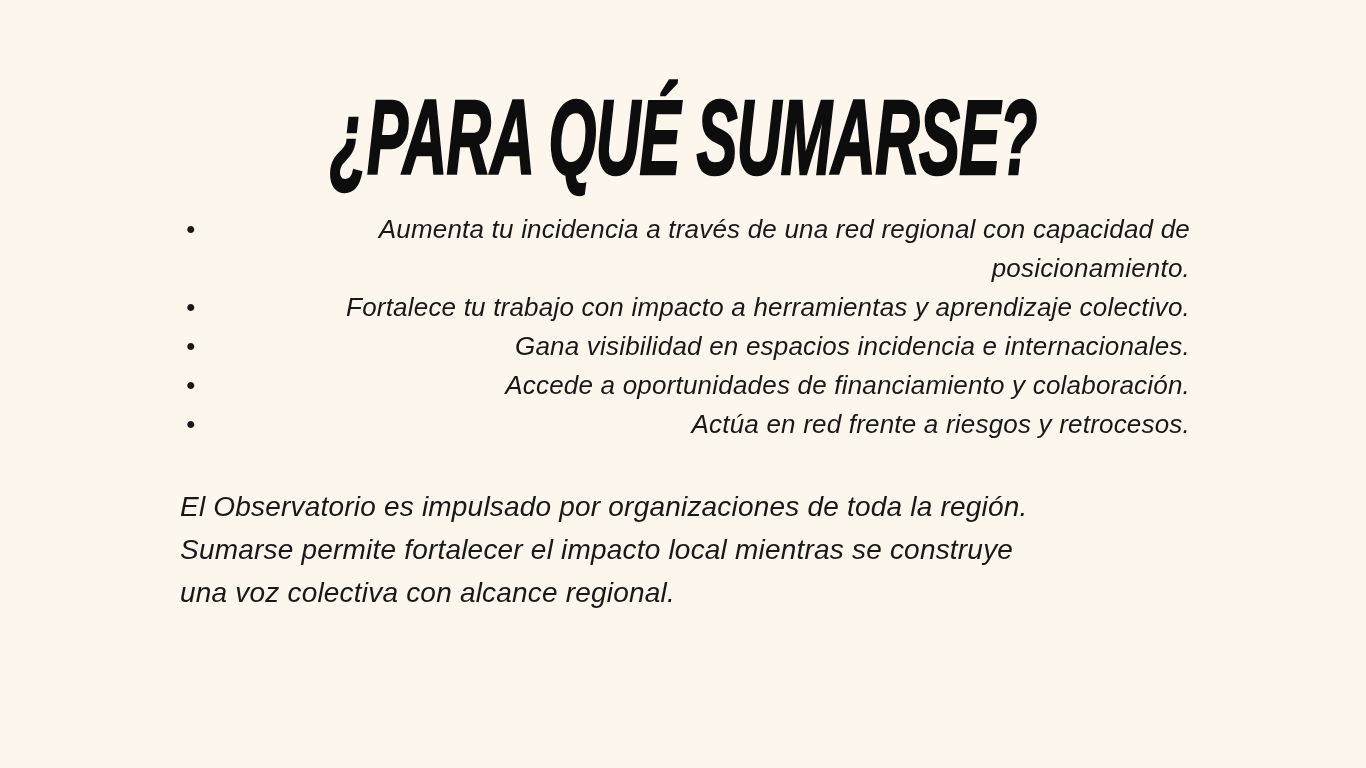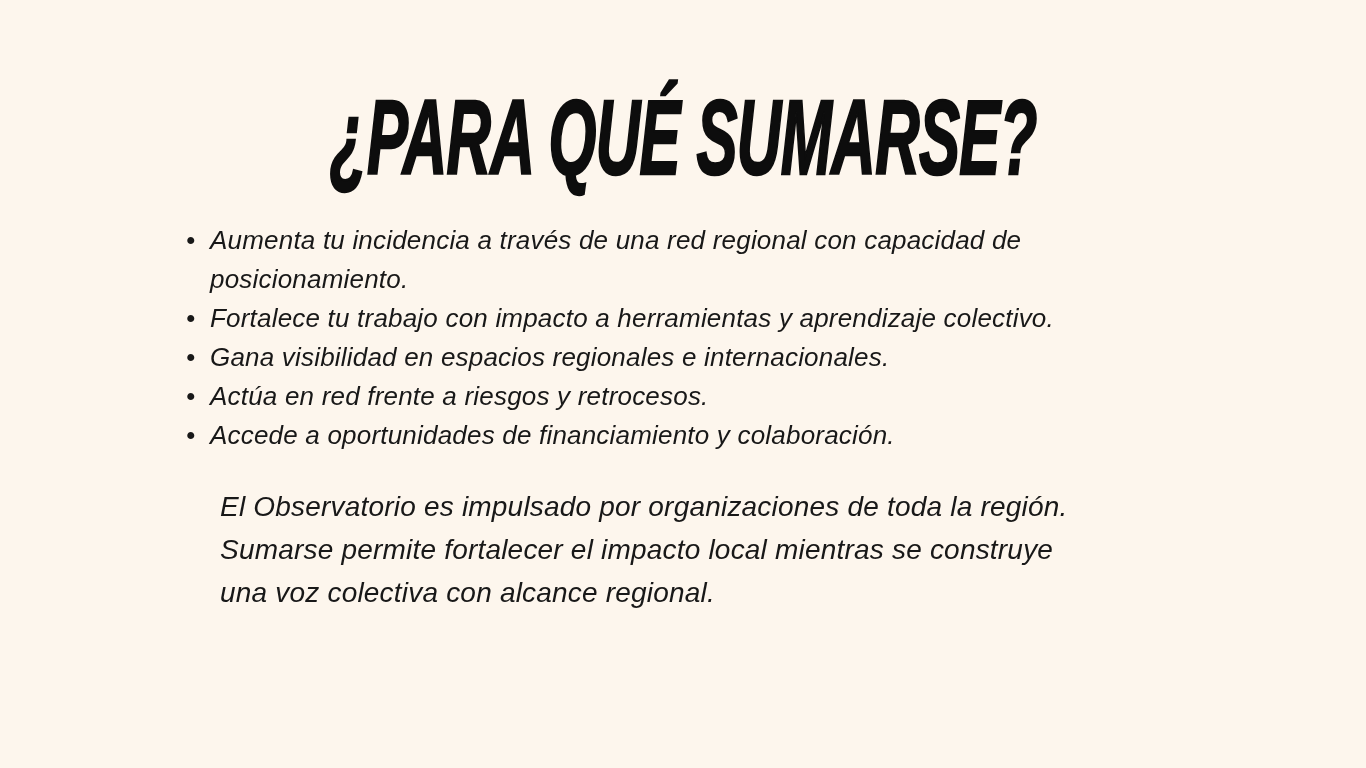--- a/index.html
+++ b/index.html
@@ -34,24 +34,25 @@
     line-height: 1.0;
     font-weight: 700;
     letter-spacing: -1px;
     color: #0d0d0d;
     -webkit-text-stroke: 2.5px #0d0d0d;
     transform: scaleX(0.58);
     transform-origin: 50% 50%;
   }
   .bullets {
     position: absolute;
-    top: 221px;
+    top: 210px;
     left: 180px;
     width: 1010px;
     list-style: none;
+    text-align: right;
   }
   .bullets li {
     position: relative;
     padding-left: 30px;
     font-size: 26px;
     line-height: 39px;
     letter-spacing: 0.2px;
     white-space: pre-line;
   }
   .bullets li::before {
@@ -65,38 +66,37 @@
   }
   .closing {
     position: absolute;
     top: 485px;
     left: 180px;
     width: 1080px;
     font-size: 28px;
     line-height: 43px;
     letter-spacing: 0.2px;
     white-space: pre-line;
-    margin-left: 40px;
   }
 </style>
 </head>
 <body>
 
 <div class="slide">
 
   <h1 class="title">
     <span class="title-inner">¿PARA QUÉ SUMARSE?</span>
   </h1>
 
   <ul class="bullets">
     <li>Aumenta tu incidencia a través de una red regional con capacidad de
 posicionamiento.</li>
     <li>Fortalece tu trabajo con impacto a herramientas y aprendizaje colectivo.</li>
-    <li>Gana visibilidad en espacios regionales e internacionales.</li>
+    <li>Gana visibilidad en espacios incidencia e internacionales.</li>
+    <li>Accede a oportunidades de financiamiento y colaboración.</li>
     <li>Actúa en red frente a riesgos y retrocesos.</li>
-    <li>Accede a oportunidades de financiamiento y colaboración.</li>
   </ul>
 
   <p class="closing">El Observatorio es impulsado por organizaciones de toda la región.
 Sumarse permite fortalecer el impacto local mientras se construye
 una voz colectiva con alcance regional.</p>
 
 </div>
 
 </body></html>

